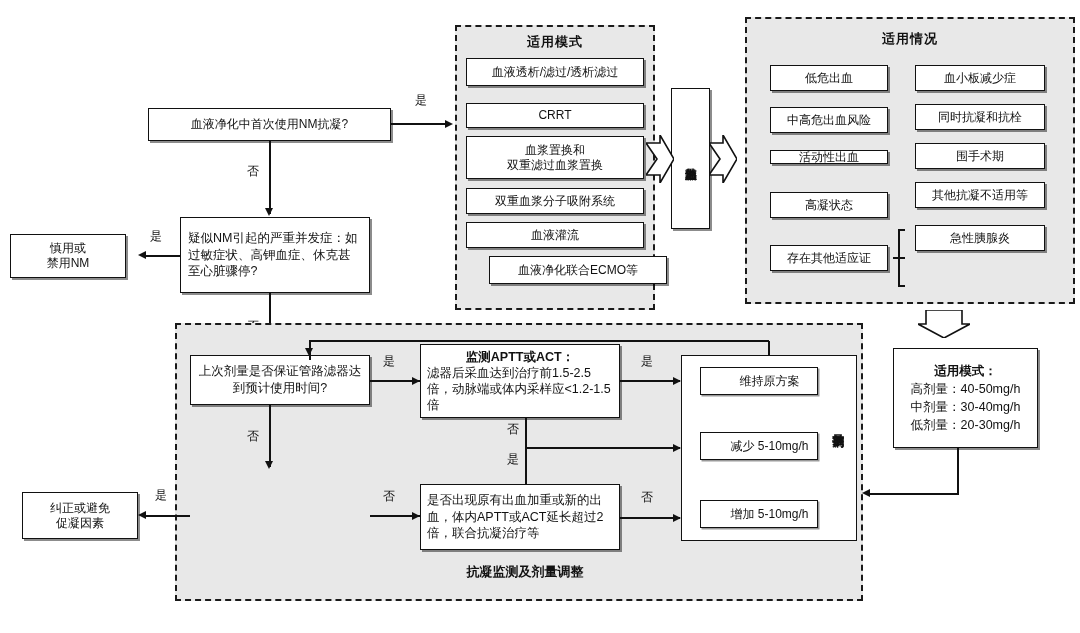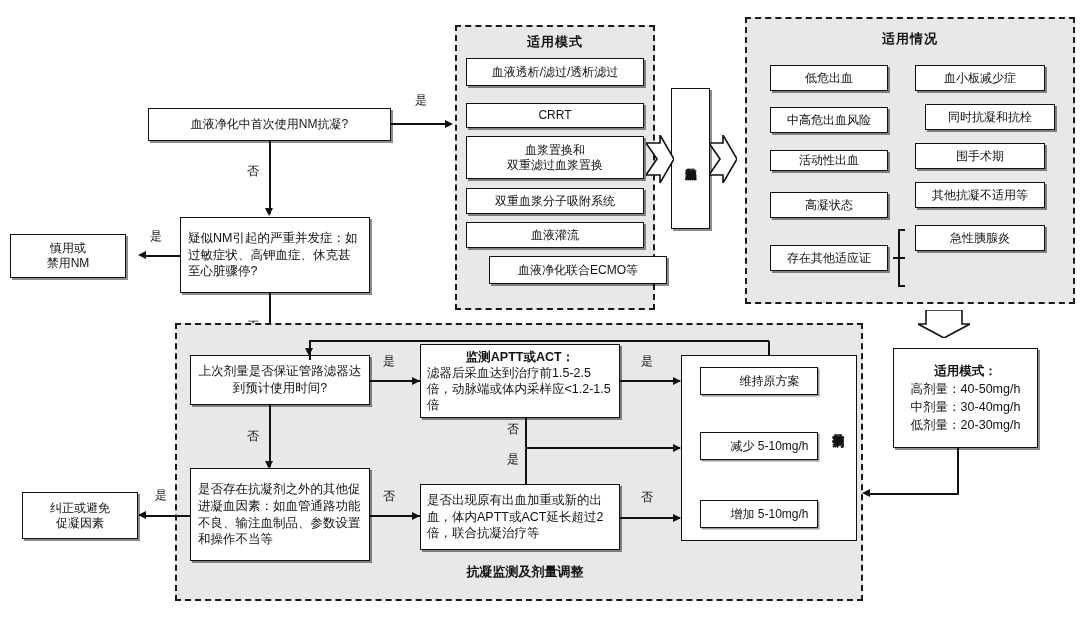--- a/index.html
+++ b/index.html
@@ -111,41 +111,41 @@
 
   <div class="group" style="left:745px;top:17px;width:330px;height:287px;"></div>
   <div class="group-title" style="left:745px;top:30px;width:330px;">适用情况</div>
 
   <div class="box" style="left:770px;top:65px;width:118px;height:26px;">
     <span class="inner">低危出血</span>
   </div>
   <div class="box" style="left:770px;top:107px;width:118px;height:26px;">
     <span class="inner">中高危出血风险</span>
   </div>
-  <div class="box" style="left:770px;top:150px;width:118px;height:21px;">
+  <div class="box" style="left:770px;top:150px;width:118px;height:14px;">
     <span class="inner">活动性出血</span>
   </div>
   <div class="box" style="left:770px;top:192px;width:118px;height:26px;">
     <span class="inner">高凝状态</span>
   </div>
   <div class="box" style="left:770px;top:245px;width:118px;height:26px;">
     <span class="inner">存在其他适应证</span>
   </div>
 
   <div class="brace" style="left:893px;top:228px;width:14px;height:60px;">
     <svg width="14" height="60" viewBox="0 0 14 60">
       <path d="M12 2 L6 2 L6 30 L12 30 M6 30 L6 58 L12 58" fill="none" stroke="#111" stroke-width="2"></path>
       <path d="M0 30 L6 30" fill="none" stroke="#111" stroke-width="2"></path>
     </svg>
   </div>
 
   <div class="box" style="left:915px;top:65px;width:130px;height:26px;">
     <span class="inner">血小板减少症</span>
   </div>
-  <div class="box" style="left:915px;top:104px;width:130px;height:26px;margin-left:10px;">
+  <div class="box" style="left:915px;top:104px;width:130px;height:26px;">
     <span class="inner">同时抗凝和抗栓</span>
   </div>
   <div class="box" style="left:915px;top:143px;width:130px;height:26px;">
     <span class="inner">围手术期</span>
   </div>
   <div class="box" style="left:915px;top:182px;width:130px;height:26px;">
     <span class="inner">其他抗凝不适用等</span>
   </div>
   <div class="box" style="left:915px;top:225px;width:130px;height:26px;">
     <span class="inner">急性胰腺炎</span>
@@ -223,23 +223,20 @@
   <div class="elabel" style="left:641px;top:353px;">是</div>
 
   <div class="vline" style="left:525px;top:418px;height:30px;"></div>
   <div class="hline" style="left:525px;top:447px;width:155px;"></div>
   <div class="arrow-r" style="left:673px;top:443.5px;"></div>
   <div class="elabel" style="left:507px;top:421px;">否</div>
 
   <div class="vline" style="left:525px;top:447px;height:40px;"></div>
   <div class="elabel" style="left:507px;top:451px;">是</div>
 
-  <div class="box left" style="left:190px;top:468px;width:180px;height:93px;padding:4px 7px;">
-    <span class="inner" style="font-size:12.5px;line-height:1.33;">是否存在抗凝剂之外的其他促进凝血因素：如血管通路功能不良、输注血制品、参数设置和操作不当等</span>
-  </div>
 
   <div class="hline" style="left:146px;top:515px;width:44px;"></div>
   <div class="arrow-l" style="left:138px;top:511px;"></div>
   <div class="elabel" style="left:155px;top:487px;">是</div>
 
   <div class="box" style="left:22px;top:492px;width:116px;height:47px;">
     <span class="inner" style="white-space:pre-line;">纠正或避免
 促凝因素</span>
   </div>
 

